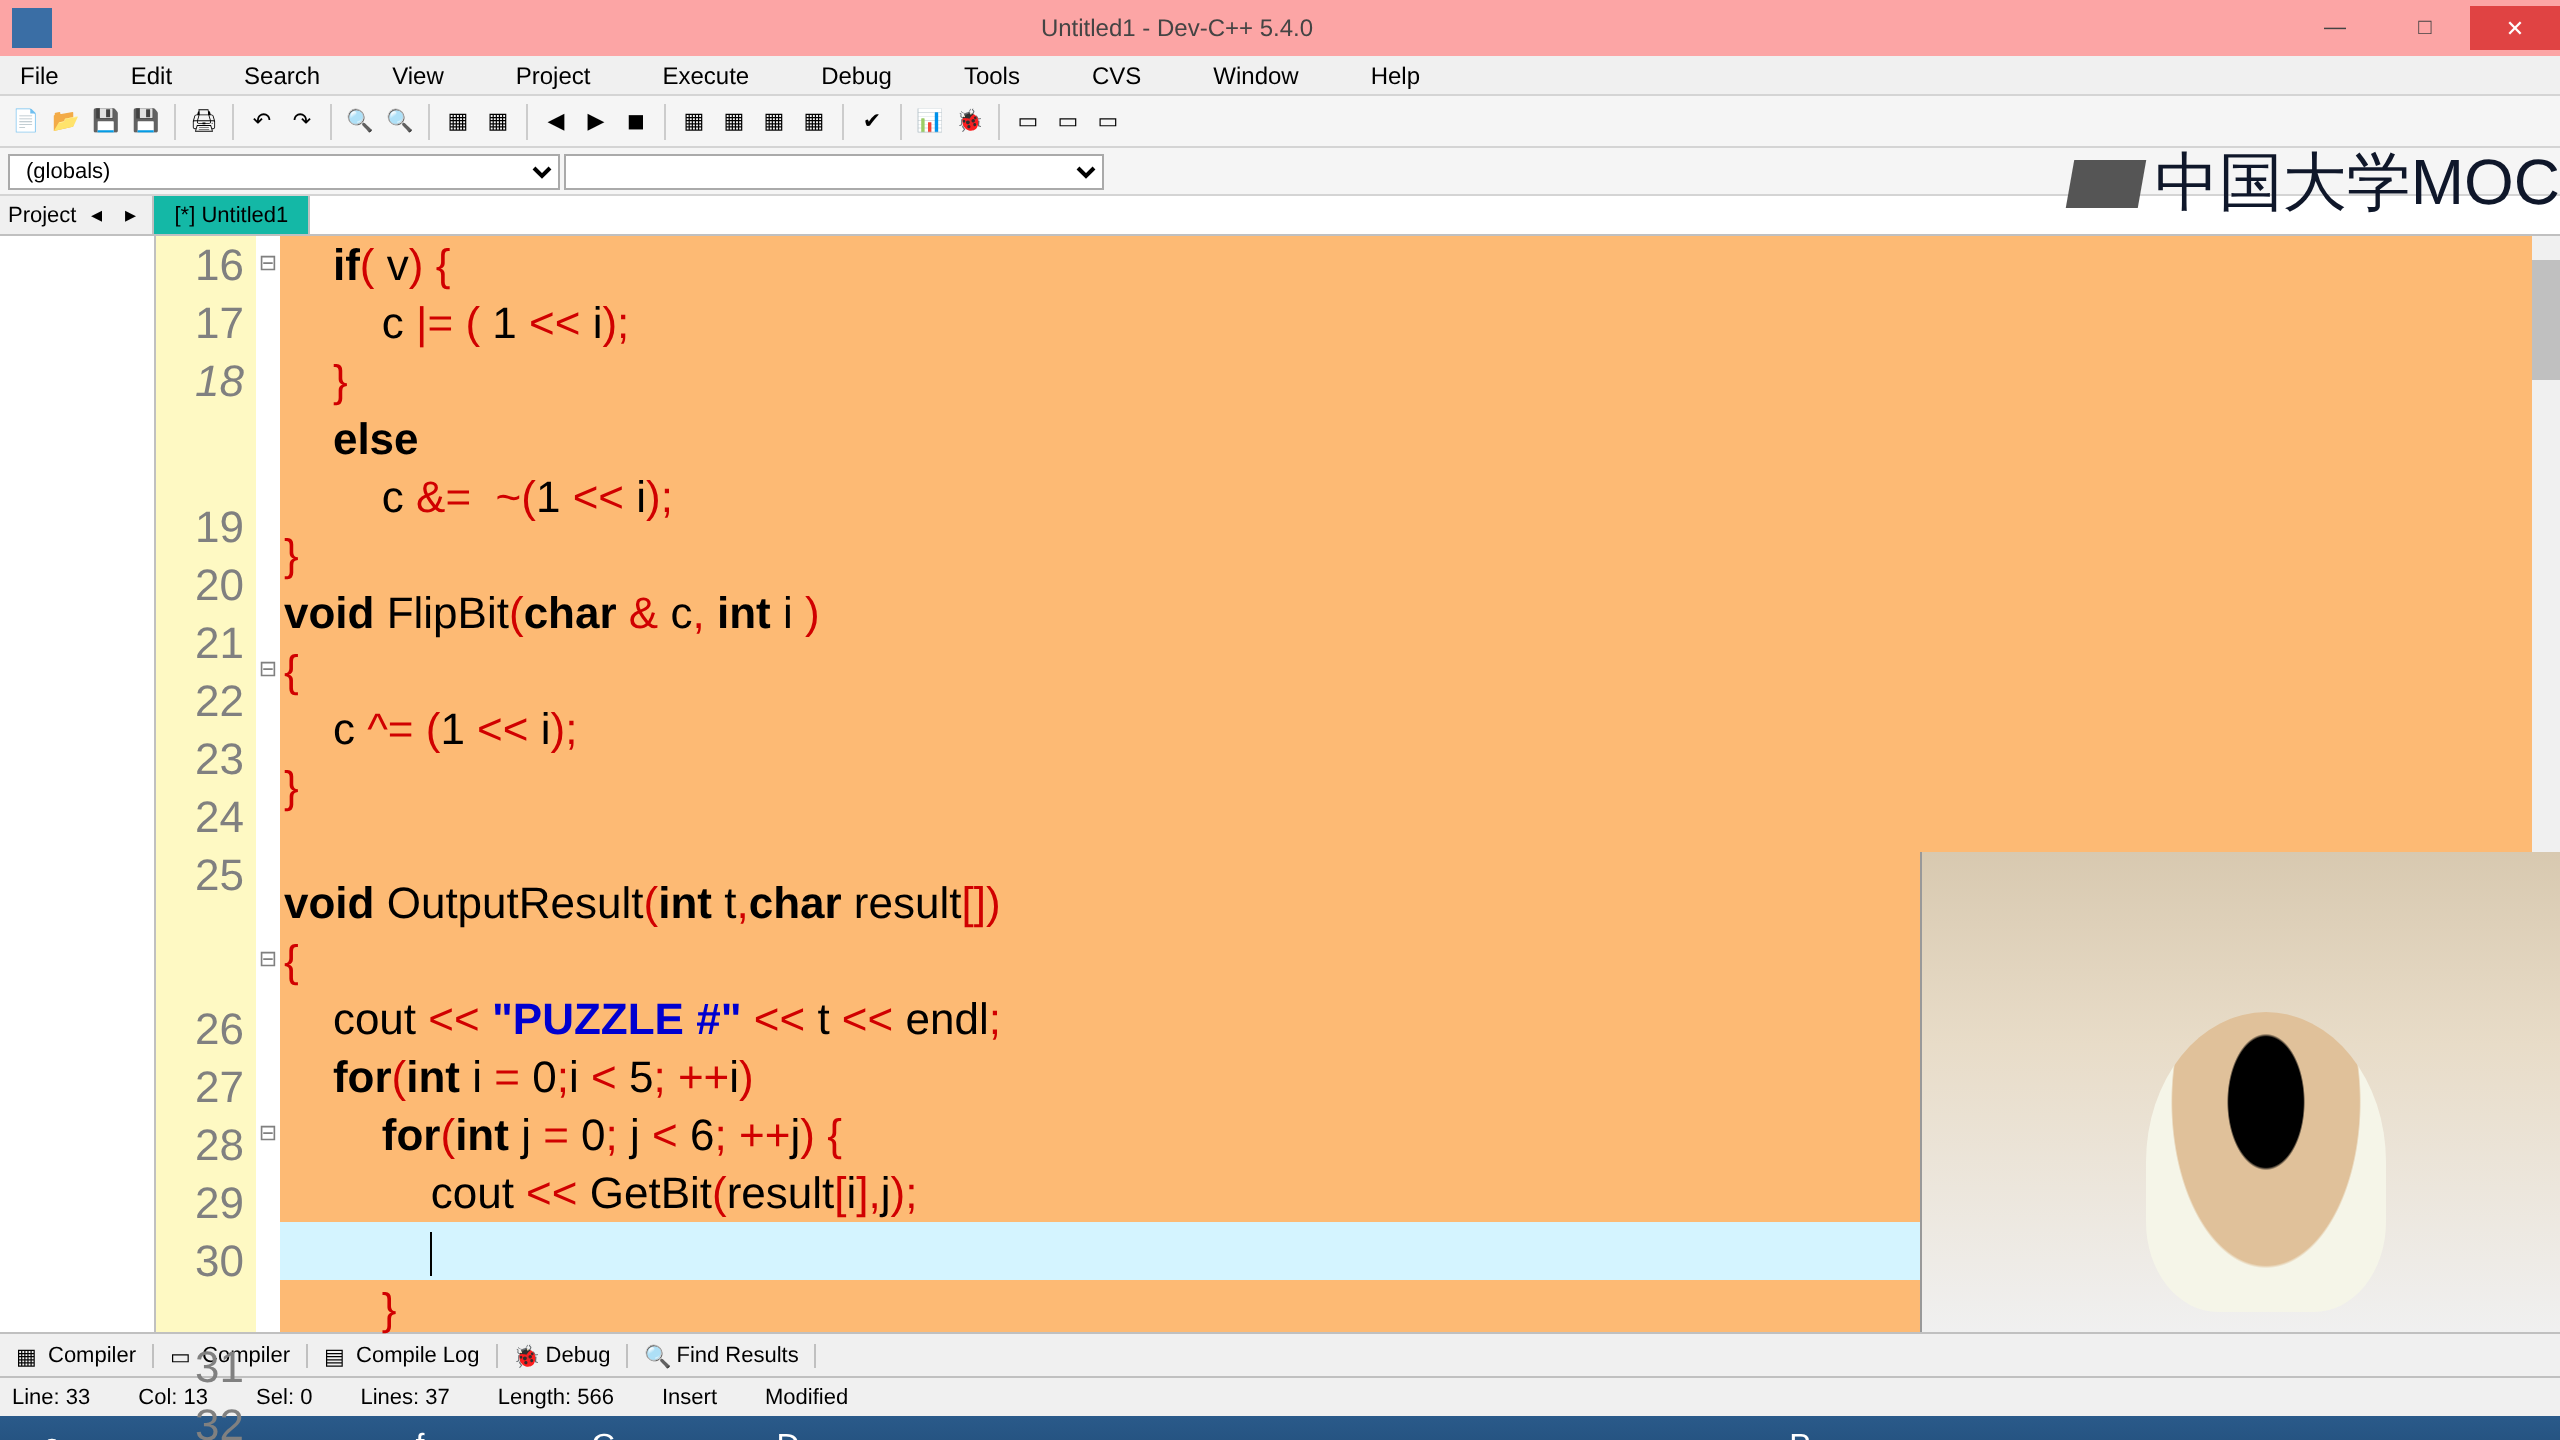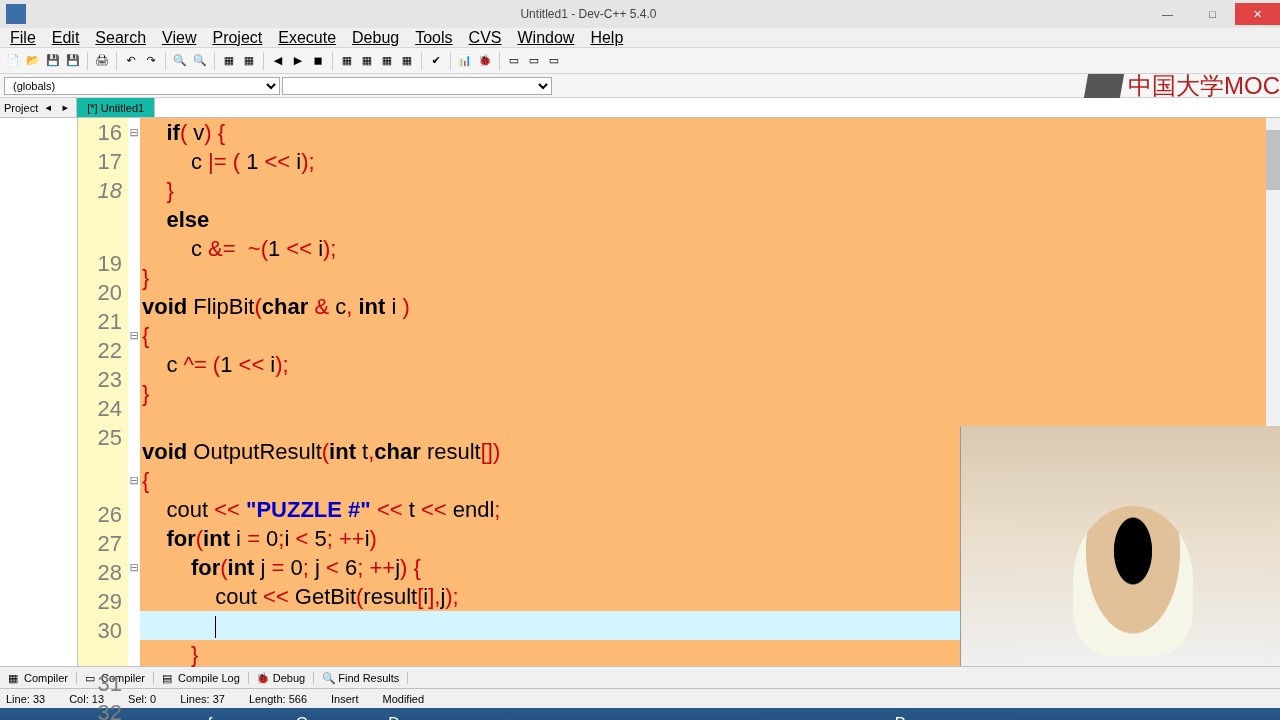--- a/index.html
+++ b/index.html
@@ -1,36 +1,36 @@
 <!DOCTYPE html>
 <html><head>
 <meta charset="utf-8">
 <style>
 * { margin: 0; padding: 0; box-sizing: border-box; font-family: "Segoe UI", Tahoma, sans-serif; }
 html, body { width: 1280px; height: 720px; overflow: hidden; background: #fff; }
 
-.titlebar { height: 28px; background: #e5e5e5; display: flex; align-items: center; font-size: 12px; color: #444; }
+.titlebar { height: 28px; background: #fca5a5; display: flex; align-items: center; font-size: 12px; color: #444; }
 .titlebar .app-icon { width: 20px; height: 20px; margin: 0 6px; background: #3a6ea5; display: inline-block; }
 .titlebar .title { flex: 1; text-align: center; }
 .titlebar .winbtns { display: flex; }
 .titlebar .winbtn { width: 45px; height: 22px; display: flex; align-items: center; justify-content: center; font-size: 11px; cursor: pointer; }
 .titlebar .winbtn.close { background: #e04343; color: #fff; }
 
-.menubar { height: 20px; background: #f0f0f0; display: flex; align-items: center; font-size: 16px; padding: 0 2px; gap: 0; border-bottom: 1px solid #d4d4d4; text-decoration: underline; }
+.menubar { height: 20px; background: #f0f0f0; display: flex; align-items: center; font-size: 12px; padding: 0 2px; gap: 20px; border-bottom: 1px solid #d4d4d4; }
 .menuitem { padding: 2px 8px; cursor: pointer; }
 
 .toolbar { height: 26px; background: #f5f5f5; display: flex; align-items: center; gap: 2px; padding: 0 4px; border-bottom: 1px solid #d4d4d4; }
 .toolbtn { width: 18px; height: 18px; border: 1px solid transparent; display: inline-flex; align-items: center; justify-content: center; font-size: 11px; cursor: pointer; }
 .toolsep { width: 1px; height: 18px; background: #ccc; margin: 0 3px; }
 
 .selector-row { height: 24px; background: #f5f5f5; display: flex; align-items: center; padding: 2px 4px; gap: 2px; border-bottom: 1px solid #d4d4d4; position: relative; }
 .sel { height: 18px; border: 1px solid #aaa; background: #fff; font-size: 11px; padding: 0 4px; }
 .sel.scope { width: 276px; }
 .sel.member { width: 270px; }
-.watermark { position: absolute; right: 0; top: -4px; font-size: 24px; font-weight: 500; color: #b91c1c; display: flex; align-items: center; gap: 6px; pointer-events: none; }
+.watermark { position: absolute; right: 0; top: -4px; font-size: 32px; font-weight: 500; color: #0f172a; display: flex; align-items: center; gap: 6px; pointer-events: none; }
 .watermark .wm-icon { width: 36px; height: 24px; background: #555; transform: skewX(-10deg); }
 
 .tabrow { height: 20px; display: flex; align-items: stretch; font-size: 11px; border-bottom: 1px solid #c0c0c0; }
 .side-tab { display: flex; align-items: center; gap: 3px; padding: 0 4px; background: #f0f0f0; border-right: 1px solid #c0c0c0; }
 .navbtn { width: 14px; text-align: center; cursor: pointer; }
 .doc-tab { display: flex; align-items: center; padding: 0 10px; background: #14b8a6; border-right: 1px solid #c0c0c0; }
 
 .workspace { display: flex; height: 548px; position: relative; }
 .sidebar { width: 78px; border-right: 1px solid #c0c0c0; background: #fff; }
 .editor { flex: 1; display: flex; font-family: Consolas, "Courier New", monospace; font-size: 22px; line-height: 29px; position: relative; }

